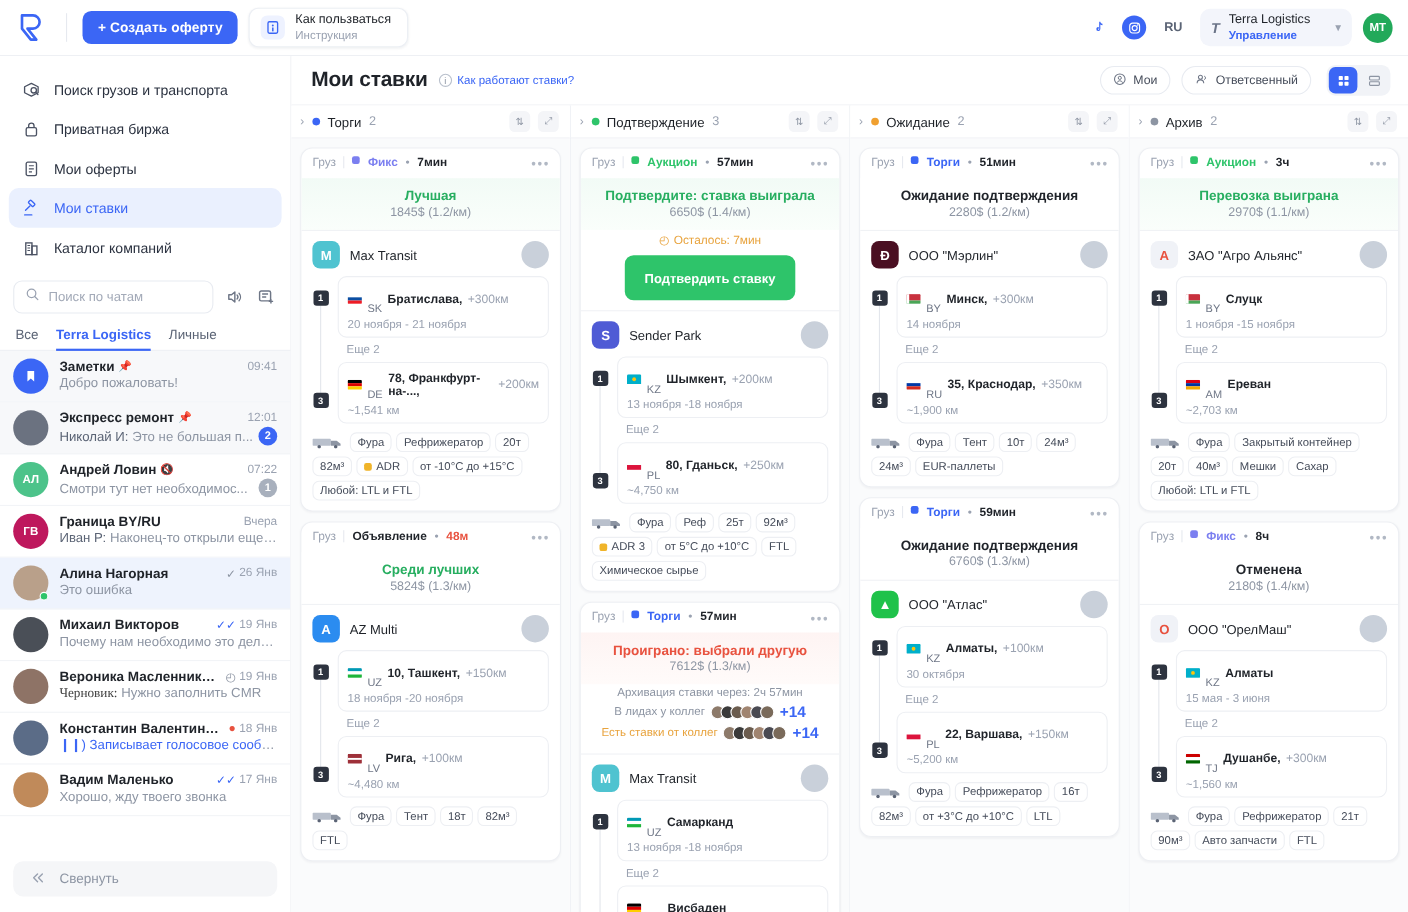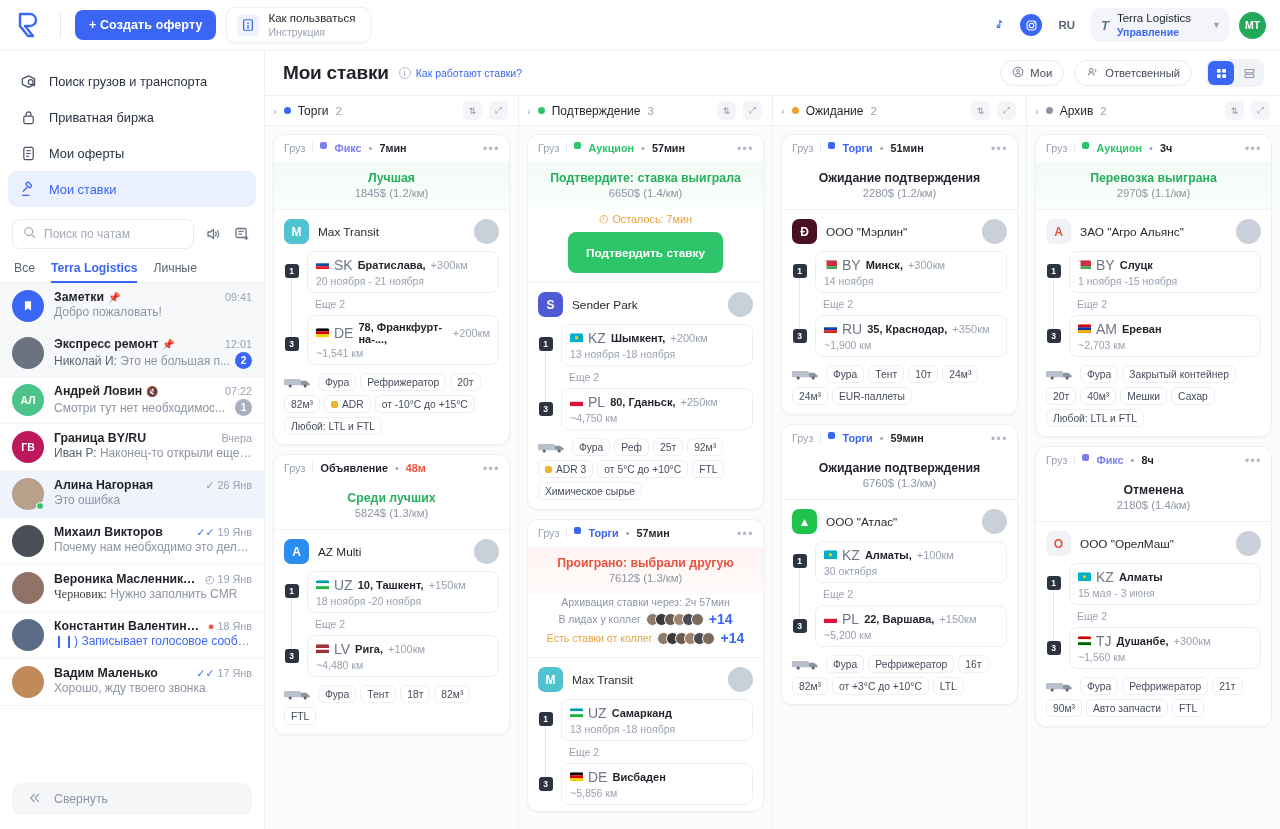--- a/index.html
+++ b/index.html
@@ -245,21 +245,21 @@
     position: relative; z-index: 1;
   }
   .rnum.b1 { margin-top: 13px; }
   .rnum.b2 { margin-top: auto; margin-bottom: 14px; }
   .route-main { flex: 1; min-width: 0; }
   .stop {
     border: 1px solid #edeff3; border-radius: 8px; padding: 5px 8px 5px 8px; background: #fff;
   }
   .stop-l1 { display: flex; align-items: center; gap: 5px; font-size: 11px; }
   .flag { width: 13px; height: 9.5px; border-radius: 1.5px; flex-shrink: 0; display:block; }
-  .cc { color: #6e7686; font-size: 14px; }
+  .cc { color: #6e7686; font-size: 10px; margin-top: 19px; }
   .city { color: #1f2329; font-weight: 600; }
   .extra-km { color: #9aa2b1; font-weight: 400; }
   .stop-l2 { font-size: 10.5px; color: #9aa2b1; margin-top: 2px; }
   .more-stops { font-size: 10.5px; color: #9aa2b1; padding: 5px 0 5px 8px; }
 
   .tags { display: flex; flex-wrap: wrap; gap: 4px; padding: 2px 10px 9px 10px; align-items: center; }
   .tag {
     border: 1px solid #edeff3; border-radius: 6px; padding: 2.5px 6px;
     font-size: 10.3px; color: #454c5a; background: #fff; white-space: nowrap;
     display: flex; align-items: center; gap: 4px;
@@ -355,20 +355,32 @@
           <div class="nav-item active">
             <span class="ni">
               <svg width="17" height="17" viewBox="0 0 18 18">
                 <rect x="6.2" y="2.4" width="6.2" height="3.4" rx=".8" transform="rotate(45 9.3 4.1)" fill="none" stroke="currentColor" stroke-width="1.3"></rect>
                 <line x1="7.6" y1="6.6" x2="3.4" y2="10.8" stroke="currentColor" stroke-width="1.3" stroke-linecap="round"></line>
                 <line x1="2.6" y1="15.2" x2="9.4" y2="15.2" stroke="currentColor" stroke-width="1.4" stroke-linecap="round"></line>
               </svg>
             </span>
             <span>Мои ставки</span>
           </div>
+          <div class="nav-item">
+            <span class="ni">
+              <svg width="15" height="17" viewBox="0 0 16 18">
+                <rect x="2.6" y="4" width="6" height="11.4" fill="none" stroke="currentColor" stroke-width="1.3"></rect>
+                <rect x="8.6" y="7" width="4.8" height="8.4" fill="none" stroke="currentColor" stroke-width="1.3"></rect>
+                <line x1="4.2" y1="6.6" x2="6.8" y2="6.6" stroke="currentColor" stroke-width="1"></line>
+                <line x1="4.2" y1="9" x2="6.8" y2="9" stroke="currentColor" stroke-width="1"></line>
+                <line x1="4.2" y1="11.4" x2="6.8" y2="11.4" stroke="currentColor" stroke-width="1"></line>
+              </svg>
+            </span>
+            <span>Каталог компаний</span>
+          </div>
         </div>
 
       <div class="search-row">
         <div class="search-box">
           <span>
             <svg width="13" height="13" viewBox="0 0 16 16">
                 <circle cx="7" cy="7" r="4.8" fill="none" stroke="#9aa2b1" stroke-width="1.4"></circle>
                 <line x1="10.5" y1="10.5" x2="14" y2="14" stroke="#9aa2b1" stroke-width="1.4" stroke-linecap="round"></line>
               </svg>
           </span>

